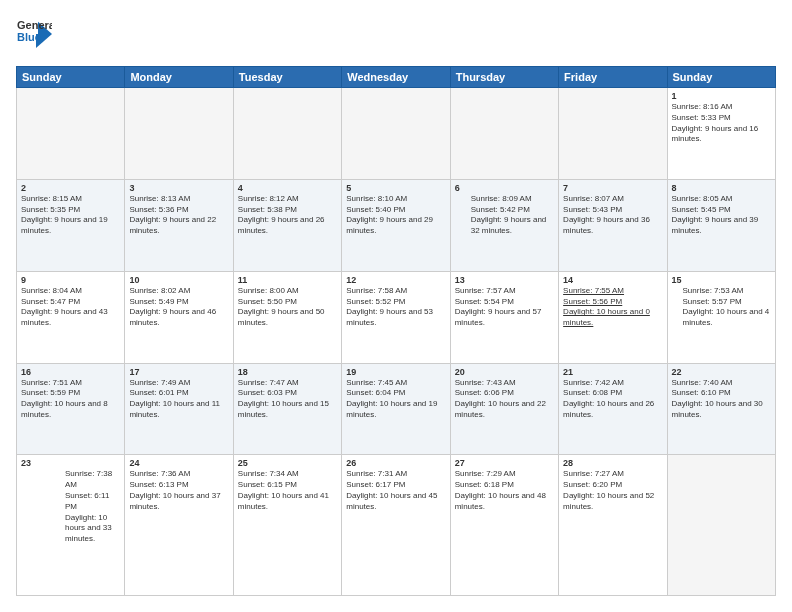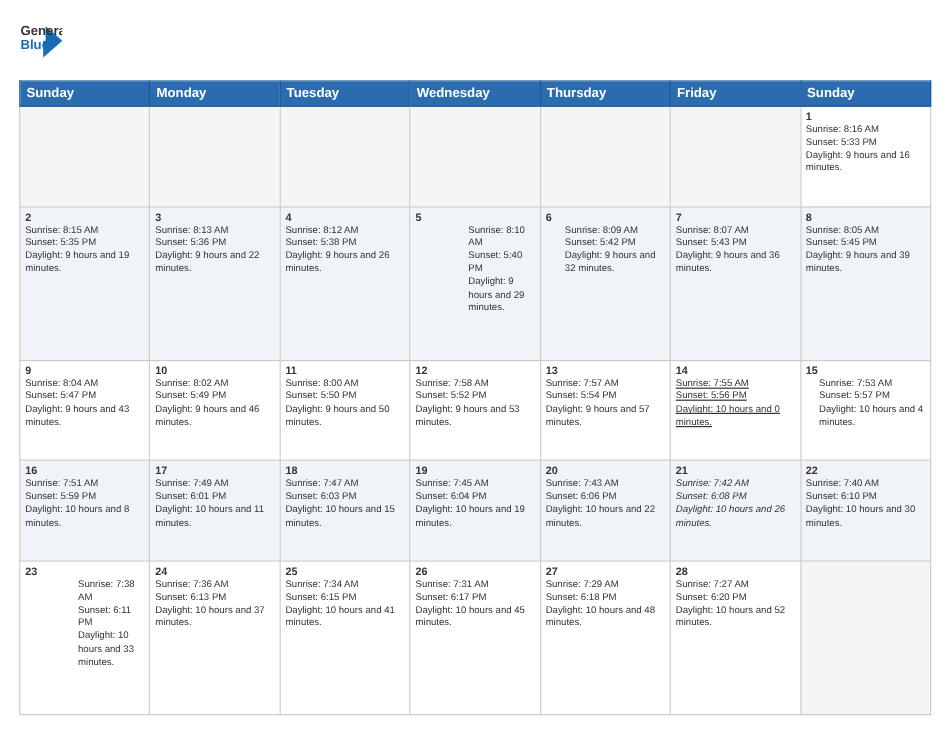--- a/index.html
+++ b/index.html
@@ -152,21 +152,21 @@
 Daylight: 9 hours and 22 minutes.</div>
           </td>
           <td>
             <span class="day-number">4</span>
             <div class="day-info" style="white-space: pre-line;">Sunrise: 8:12 AM
 Sunset: 5:38 PM
 Daylight: 9 hours and 26 minutes.</div>
           </td>
           <td>
             <span class="day-number">5</span>
-            <div class="day-info" style="white-space: pre-line; margin-left: 44px;">Sunrise: 8:10 AM
+            <div class="day-info" style="white-space: pre-line;">Sunrise: 8:10 AM
 Sunset: 5:40 PM
 Daylight: 9 hours and 29 minutes.</div>
           </td>
           <td>
             <span class="day-number">6</span>
             <div class="day-info" style="white-space: pre-line; margin-left: 16px;">Sunrise: 8:09 AM
 Sunset: 5:42 PM
 Daylight: 9 hours and 32 minutes.</div>
           </td>
           <td>
@@ -252,21 +252,21 @@
 Daylight: 10 hours and 19 minutes.</div>
           </td>
           <td>
             <span class="day-number">20</span>
             <div class="day-info" style="white-space: pre-line;">Sunrise: 7:43 AM
 Sunset: 6:06 PM
 Daylight: 10 hours and 22 minutes.</div>
           </td>
           <td>
             <span class="day-number">21</span>
-            <div class="day-info" style="white-space: pre-line; font-style: italic;">Sunrise: 7:42 AM
+            <div class="day-info" style="white-space: pre-line;">Sunrise: 7:42 AM
 Sunset: 6:08 PM
 Daylight: 10 hours and 26 minutes.</div>
           </td>
           <td>
             <span class="day-number">22</span>
             <div class="day-info" style="white-space: pre-line;">Sunrise: 7:40 AM
 Sunset: 6:10 PM
 Daylight: 10 hours and 30 minutes.</div>
           </td>
         </tr>

